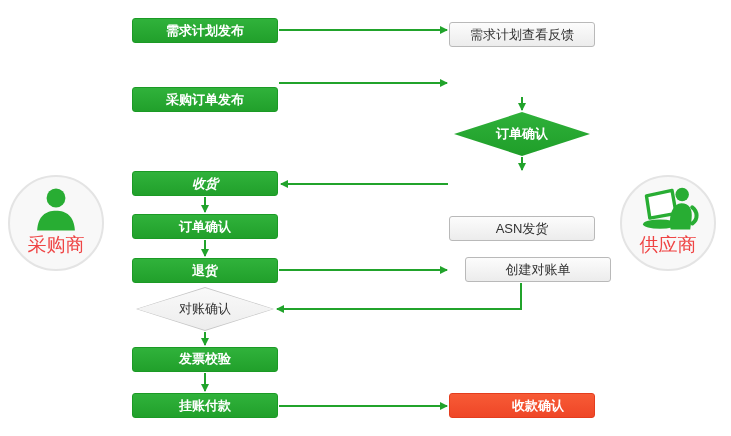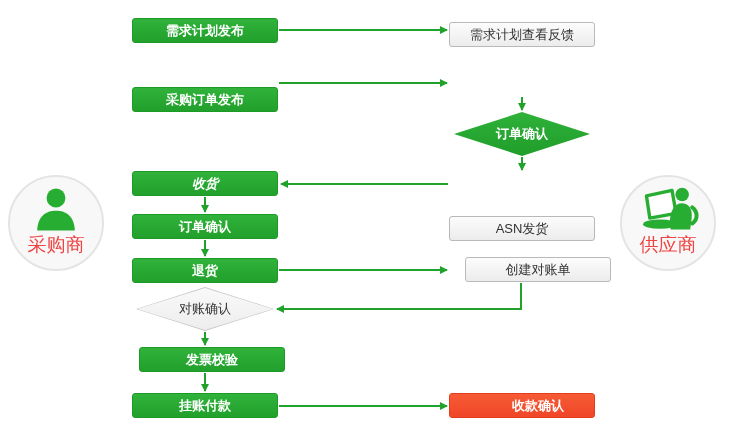--- a/index.html
+++ b/index.html
@@ -76,21 +76,21 @@
       <line x1="205" y1="373" x2="205" y2="391" marker-end="url(#ah)"></line>
       <line x1="279" y1="406" x2="447" y2="406" marker-end="url(#ah)"></line>
     </g>
   </svg>
 
   <div class="node node-green" style="left:132px;top:18px;">需求计划发布</div>
   <div class="node node-green" style="left:132px;top:87px;">采购订单发布</div>
   <div class="node node-green" style="left:132px;top:171px;font-style:italic;">收货</div>
   <div class="node node-green" style="left:132px;top:214px;">订单确认</div>
   <div class="node node-green" style="left:132px;top:258px;">退货</div>
-  <div class="node node-green" style="left:139px;top:347px;">发票校验</div>
+  <div class="node node-green" style="left:132px;top:347px;font-family:Liberation Mono, monospace;">发票校验</div>
   <div class="node node-green" style="left:132px;top:393px;">挂账付款</div>
 
   <div class="node node-light" style="left:449px;top:22px;">需求计划查看反馈</div>
   <div class="node node-light" style="left:449px;top:172px;margin-top:44px;">ASN发货</div>
   <div class="node node-light" style="left:449px;top:257px;margin-left:16px;">创建对账单</div>
   <div class="node node-red" style="left:449px;top:393px;">收款确认</div>
 
   <div class="diamond diamond-green" style="left:454px;top:112px;width:136px;height:44px;">订单确认</div>
 
   <div class="diamond-light-outer" style="left:136px;top:287px;width:138px;height:44px;">

